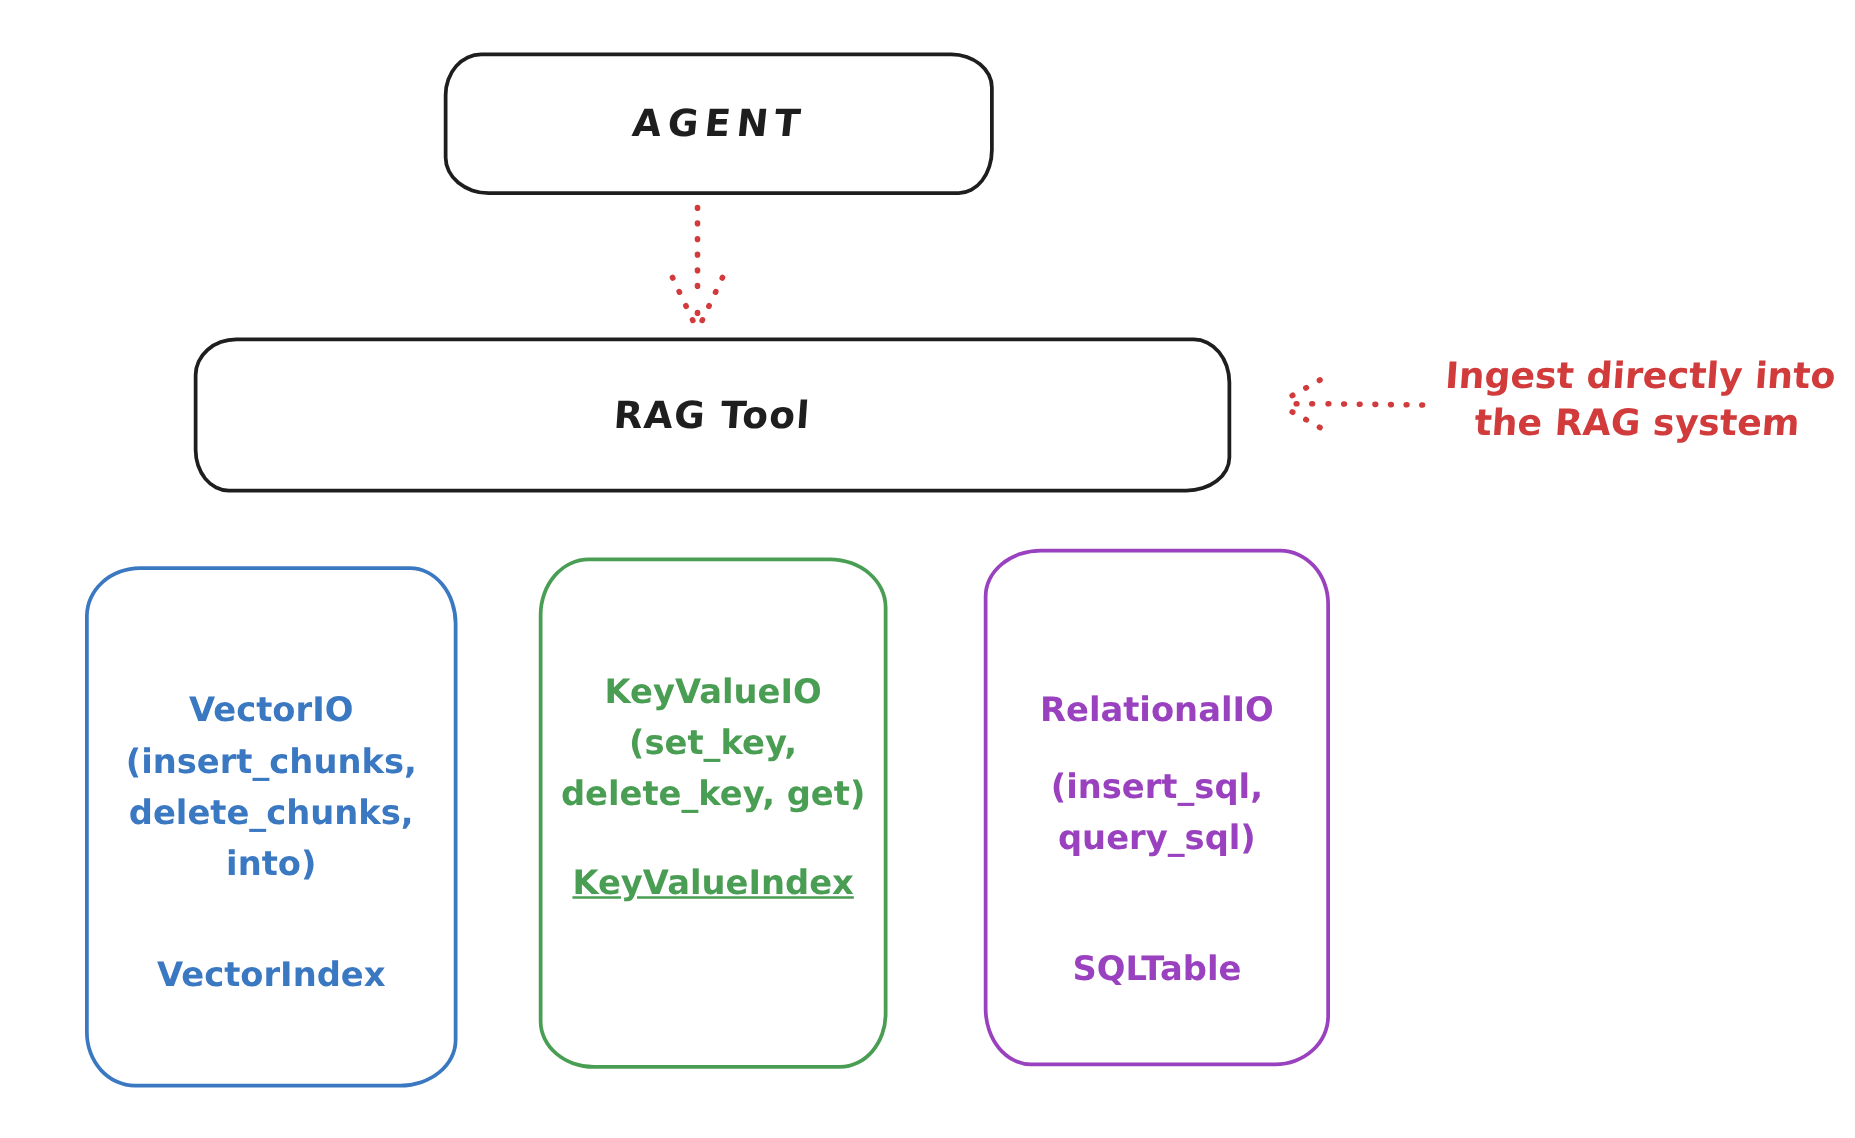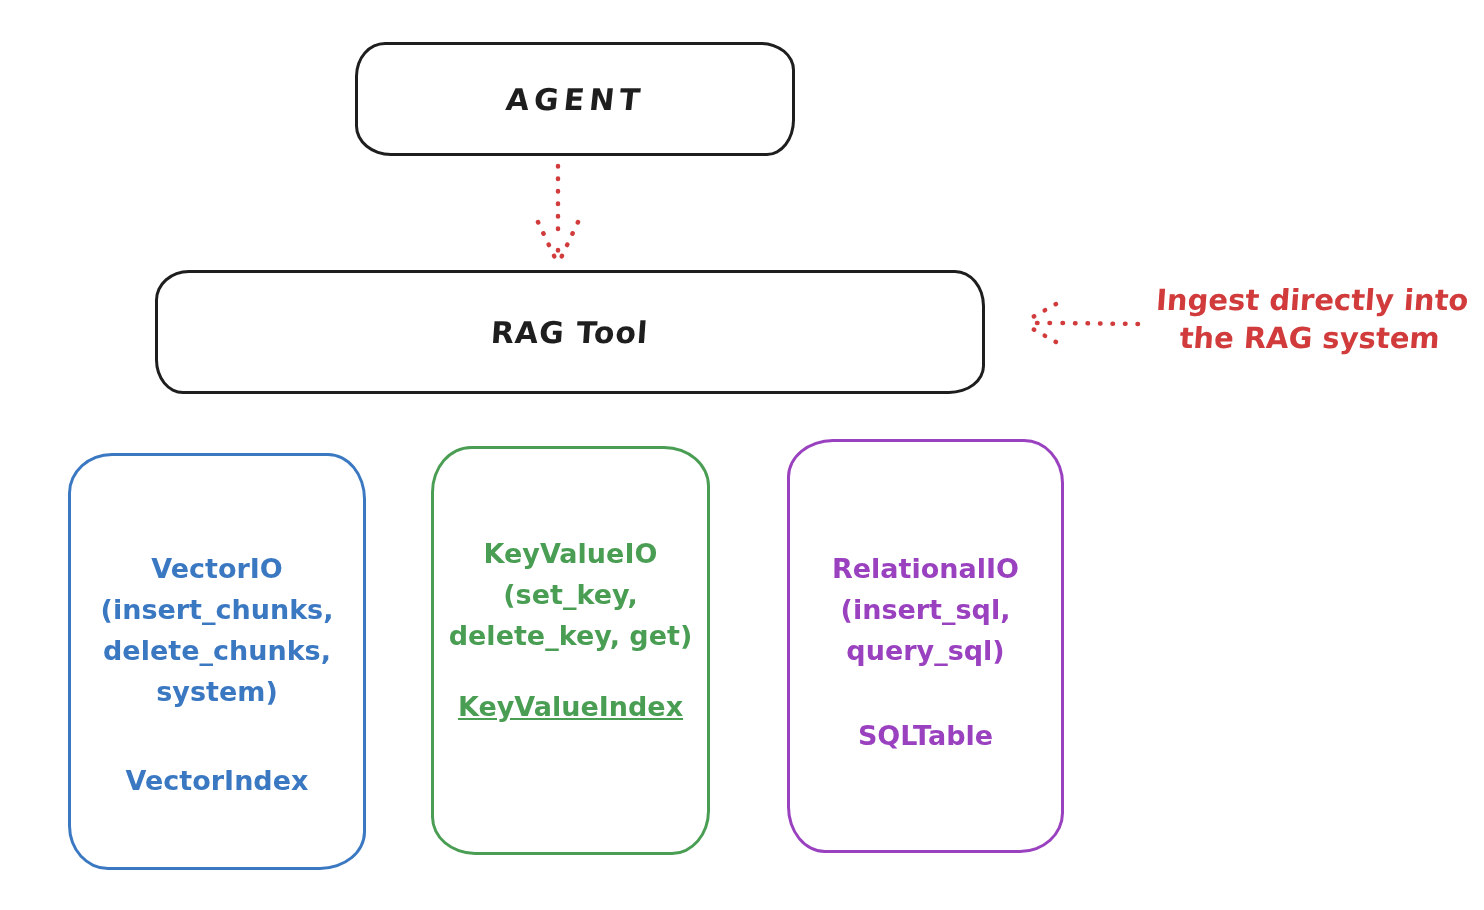--- a/index.html
+++ b/index.html
@@ -110,20 +110,21 @@
   }
   .box-keyvalue .index-label { margin-top: 30px; text-decoration: underline; }
 
   .box-relational {
     left: 787px; top: 439px;
     width: 277px; height: 414px;
     border-radius: 46px 40px 44px 38px / 38px 44px 40px 46px;
     border-color: #9a41c0;
     color: #9a41c0;
     padding-top: 106px;
+    gap: 20px;
   }
   .box-relational .index-label { margin-top: 44px; }
 </style>
 </head>
 <body>
 
 <div class="canvas">
 
   <div class="sketch-box agent-box">
     <span class="agent-label">AGENT</span>
@@ -149,21 +150,21 @@
 
   <div class="annotation">
     <div>Ingest directly into</div>
     <div>the RAG system</div>
   </div>
 
   <div class="store-box box-vector">
     <div class="method-block"><span>VectorIO</span></div>
     <div class="method-block">(insert_chunks,
 delete_chunks,
-system)</div>
+into)</div>
     <div class="index-label">VectorIndex</div>
   </div>
 
   <div class="store-box box-keyvalue">
     <div class="method-block"><span>KeyValueIO</span></div>
     <div class="method-block">(set_key,
 delete_key, get)</div>
     <div class="index-label">KeyValueIndex</div>
   </div>
 

